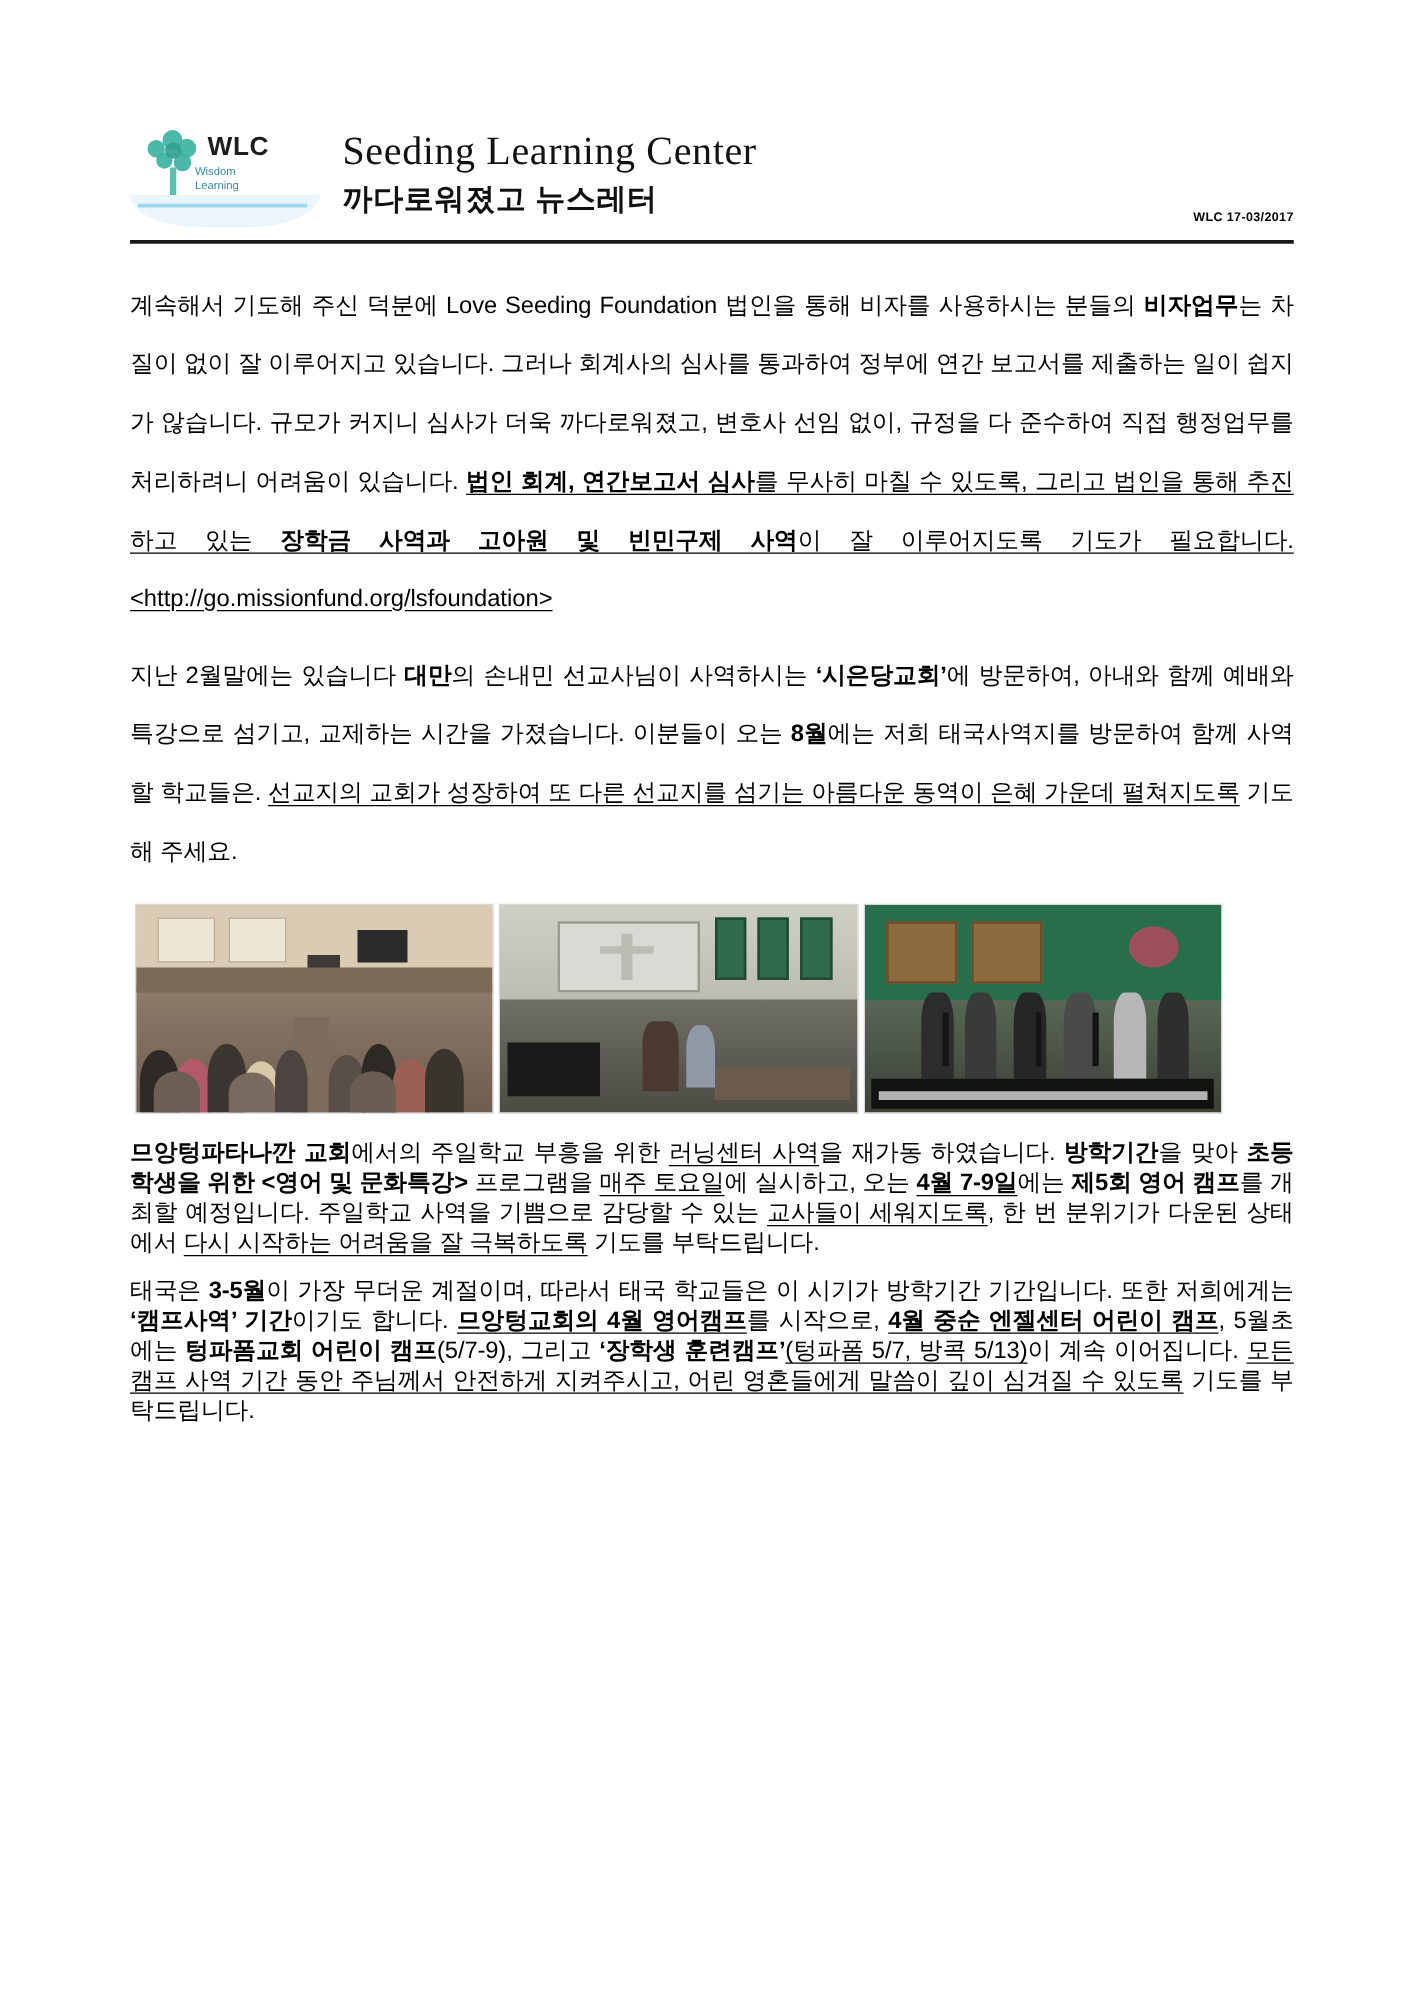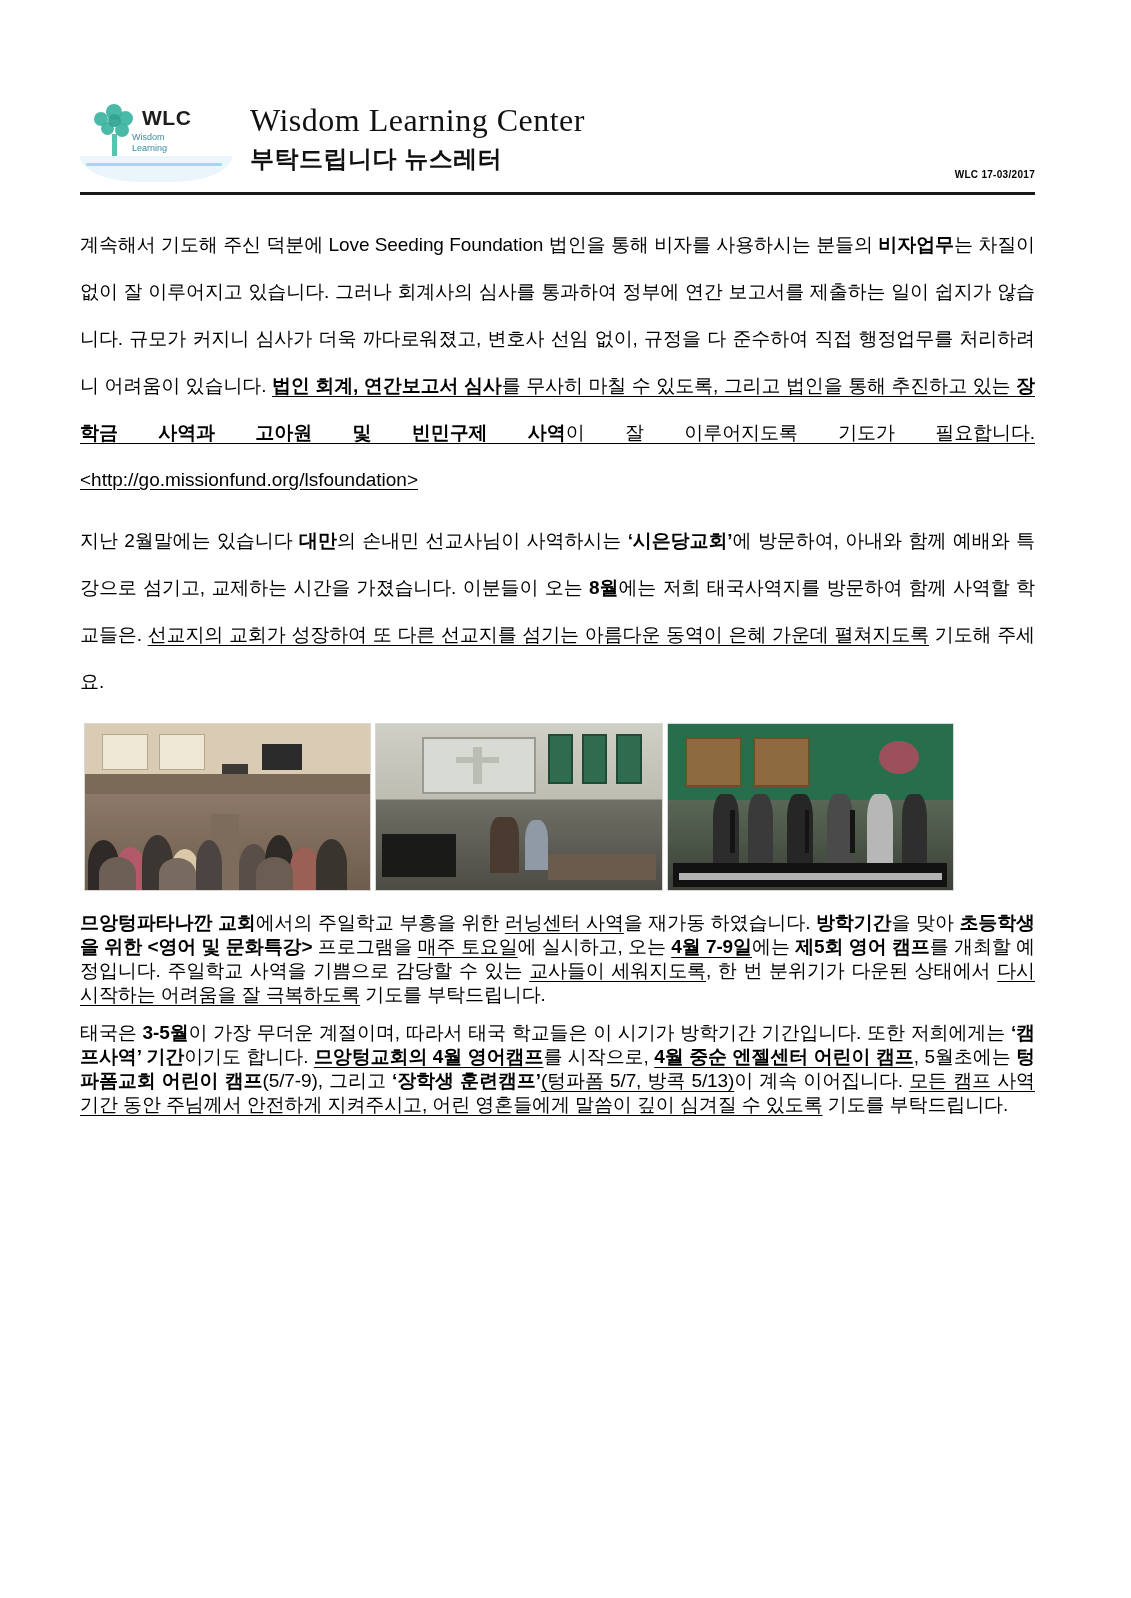--- a/index.html
+++ b/index.html
@@ -8,21 +8,21 @@
     width: 1131px;
     min-height: 1598px;
     background: #ffffff;
     font-family: "Liberation Sans", sans-serif;
     color: #000000;
   }
   .page {
     position: relative;
     width: 1131px;
     min-height: 1598px;
-    padding: 96px 96px 40px 80px;
+    padding: 96px 96px 40px 104px;
   }
 
   
   .masthead {
     position: relative;
     display: flex;
     align-items: flex-start;
     gap: 18px;
     padding-bottom: 4px;
   }
@@ -231,22 +231,22 @@
           </div>
           <div class="trunk"></div>
         </div>
         <div class="logo-wlc">WLC</div>
         <div class="logo-sub">Wisdom<br>Learning<br>Center</div>
         <div class="logo-swirl"></div>
       </div>
     </div>
 
     <div class="title-block">
-      <div class="title-en">Wisdom Learning Center</div>
-      <div class="title-ko">부탁드립니다 뉴스레터</div>
+      <div class="title-en">Seeding Learning Center</div>
+      <div class="title-ko">까다로워졌고 뉴스레터</div>
     </div>
 
     <div class="issue">WLC 17-03/2017</div>
   </div>
   <div class="rule"></div>
 
   <div class="content">
 
     <p class="para"><span>계속해서 기도해 주신 덕분에 </span><span>Love Seeding Foundation</span><span> 법인을 통해 비자를 사용하시는 분들의 </span><b>비자업무</b><span>는 차질이 없이 잘 이루어지고 있습니다. 그러나 회계사의 심사를 통과하여 정부에 연간 보고서를 제출하는 일이 쉽지가 않습니다. 규모가 커지니 심사가 더욱 까다로워졌고, 변호사 선임 없이, 규정을 다 준수하여 직접 행정업무를 처리하려니 어려움이 있습니다. </span><span class="ub">법인 회계, 연간보고서 심사</span><span class="u">를 무사히 마칠 수 있도록, 그리고 법인을 통해 추진하고 있는 </span><span class="ub">장학금 사역과 고아원 및 빈민구제 사역</span><span class="u">이 잘 이루어지도록 기도가 필요합니다. </span><span class="link">&lt;http://go.missionfund.org/lsfoundation&gt;</span></p>
 

